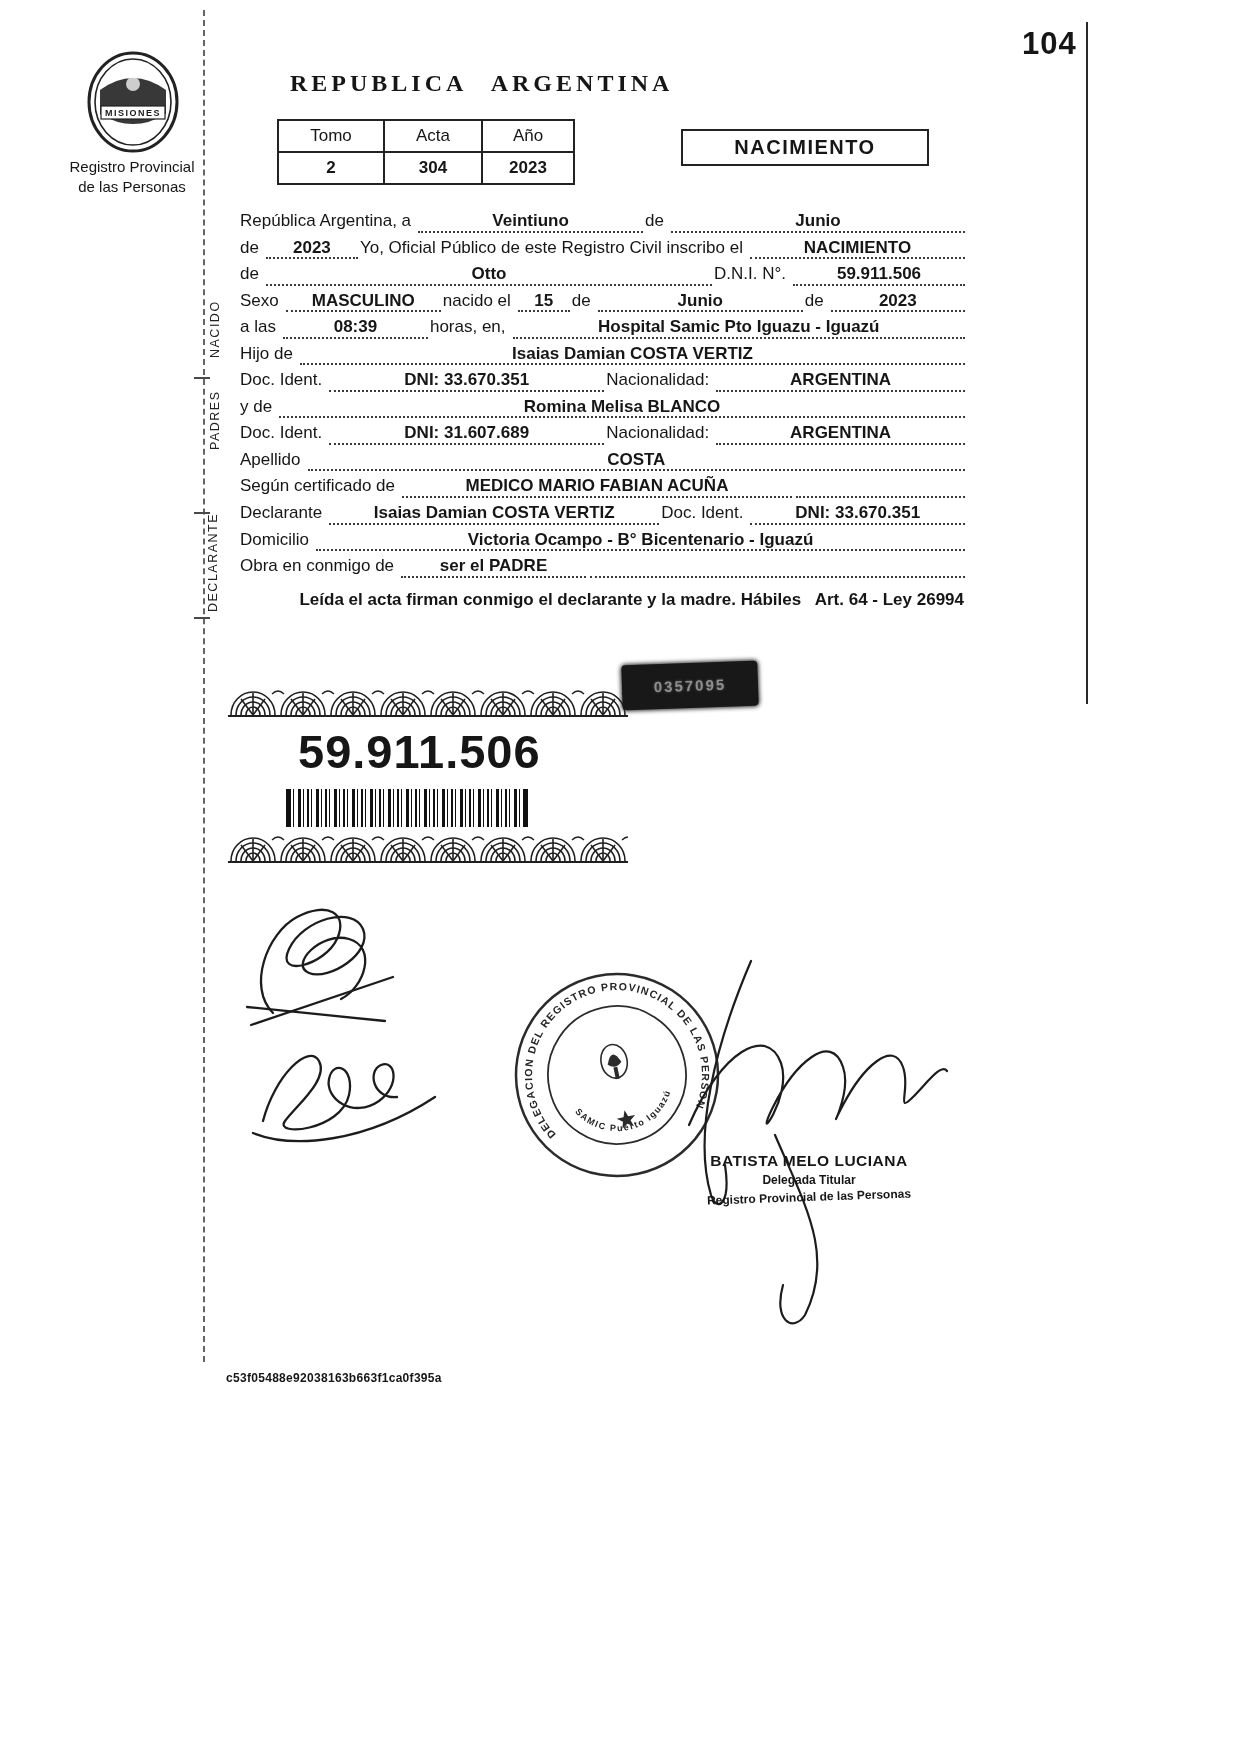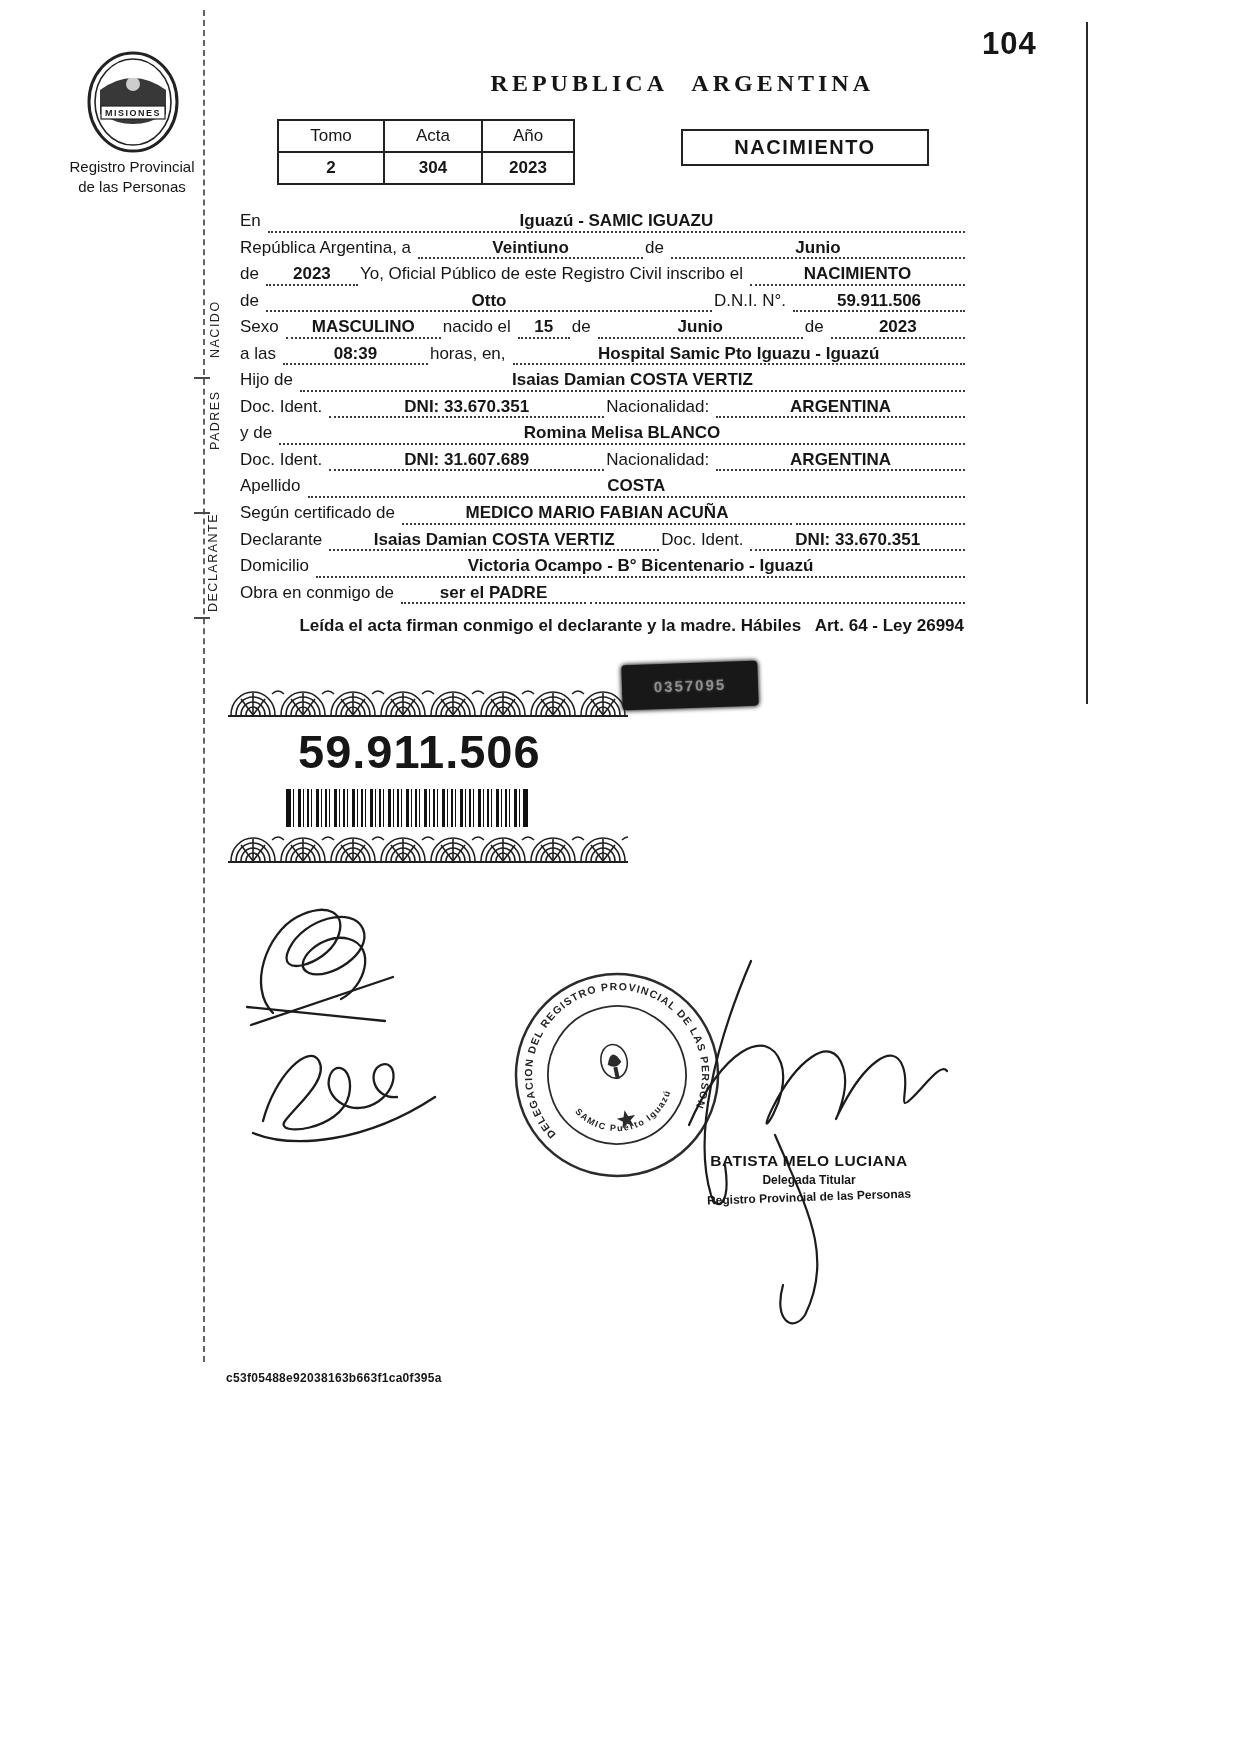--- a/index.html
+++ b/index.html
@@ -6,22 +6,22 @@
   .sheet{
     position:relative;width:1249px;height:1746px;background:#ffffff;
     font-family:"Liberation Sans", sans-serif;color:#161616;overflow:hidden;
     margin:0 auto;
   }
   
   .left-rule{position:absolute;left:203px;top:10px;height:1352px;width:0;border-left:2px dashed #4a4a4a;opacity:.85;}
   .right-rule{position:absolute;left:1086px;top:22px;height:682px;width:0;border-left:2px solid #2a2a2a;}
   .tick{position:absolute;left:194px;width:16px;height:0;border-top:2px solid #4a4a4a;}
   
-  .page-number{position:absolute;left:982px;top:26px;font-size:31px;font-weight:700;letter-spacing:1px;text-align:right;}
-  .doc-title{position:absolute;left:274px;top:70px;width:600px;text-align:right;
+  .page-number{position:absolute;left:1022px;top:26px;font-size:31px;font-weight:700;letter-spacing:1px;text-align:right;}
+  .doc-title{position:absolute;left:290px;top:70px;width:600px;text-align:left;
     font-family:"Liberation Serif", serif;font-weight:700;font-size:24px;letter-spacing:4px;word-spacing:16px;}
   .logo-caption{position:absolute;left:56px;top:157px;width:152px;text-align:center;font-size:15px;line-height:1.3;}
   .reg-table{position:absolute;left:277px;top:119px;border-collapse:collapse;font-size:17px;border-radius:13px;}
   .reg-table td{border:2px solid #222;text-align:center;height:30px;padding:0 6px;}
   .reg-table .c1{width:92px}.reg-table .c2{width:84px}.reg-table .c3{width:78px}
   .reg-table .vrow td{font-weight:700;}
   .act-box{position:absolute;left:681px;top:129px;width:244px;height:33px;border:2.5px solid #222;
     text-align:center;line-height:33px;font-weight:700;font-size:20px;letter-spacing:1.5px;}
   
   .vlabel{position:absolute;transform:rotate(-90deg);transform-origin:0 0;white-space:nowrap;
@@ -96,24 +96,20 @@
     </table>
 
   <div class="act-box">NACIMIENTO</div>
 
   <div class="vlabel" style="left:208px;top:358px">NACIDO</div>
   <div class="vlabel" style="left:208px;top:450px">PADRES</div>
   <div class="vlabel" style="left:206px;top:612px">DECLARANTE</div>
 
   <div class="form">
 
-    <div class="fline">
-      <span class="lbl">En</span>
-      <span class="fill" style="flex:1 1 auto">Iguazú - SAMIC IGUAZU</span>
-    </div>
 
     <div class="fline">
       <span class="lbl">República Argentina, a</span>
       <span class="fill" style="flex:0 0 225px">Veintiuno</span>
       <span class="lbl">de</span>
       <span class="fill" style="flex:1 1 auto">Junio</span>
     </div>
 
     <div class="fline">
       <span class="lbl">de</span>

